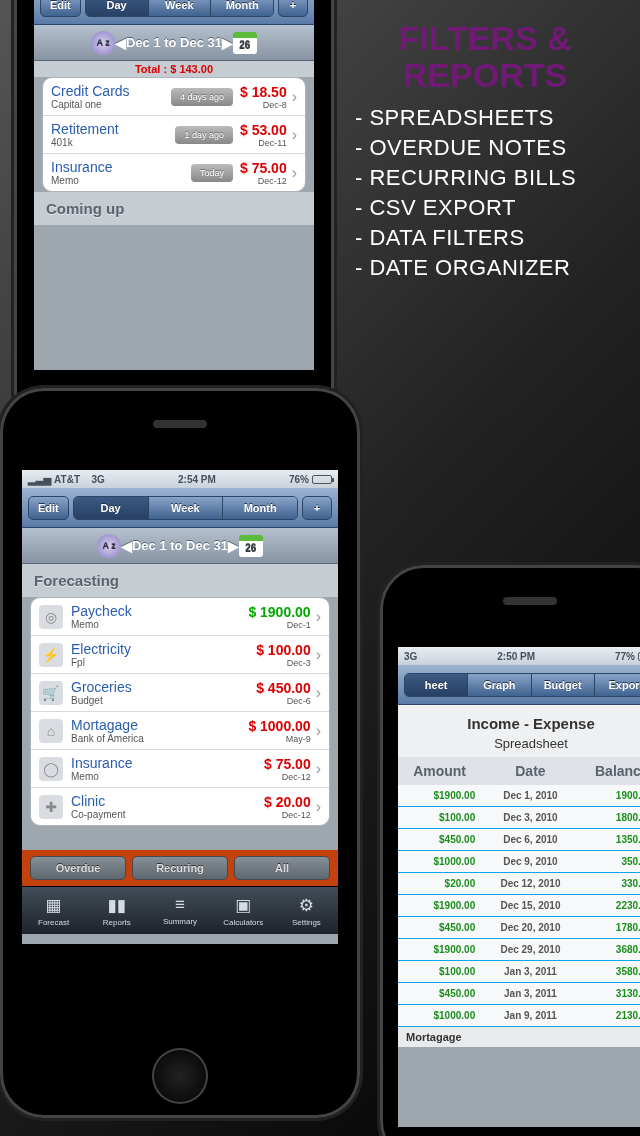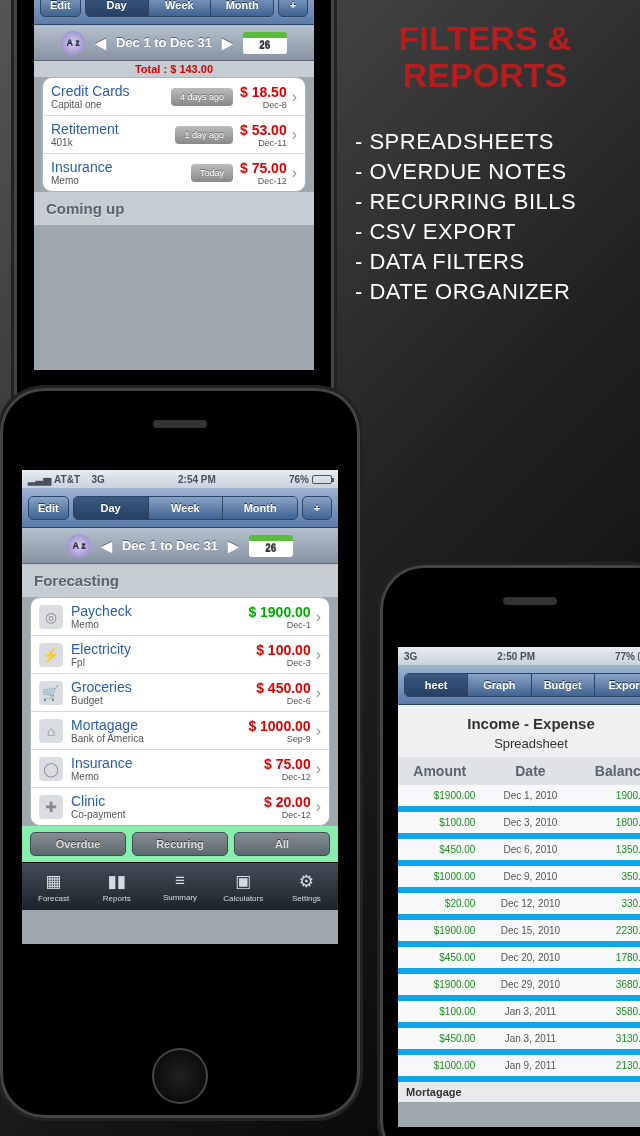--- a/index.html
+++ b/index.html
@@ -3,21 +3,21 @@
 <meta charset="utf-8">
 <style>
 * { box-sizing: border-box; margin: 0; padding: 0; }
 body {
   width: 640px; height: 1136px;
   background: linear-gradient(135deg, #555 0%, #222 50%, #000 100%);
   font-family: "Helvetica Neue", Arial, sans-serif;
   position: relative; overflow: hidden;
 }
 .promo { position: absolute; top: 20px; right: 25px; width: 260px; color: #fff; }
-.promo h1 { color: #b91c1c; font-size: 34px; font-weight: 700; text-align: center; line-height: 1.1; margin-bottom: 34px; }
+.promo h1 { color: #701a75; font-size: 34px; font-weight: 700; text-align: center; line-height: 1.1; margin-bottom: 10px; }
 .promo .feat { font-size: 22px; font-weight: 400; margin: 4px 0; letter-spacing: 0.5px; }
 
 
 .phone {
   position: absolute;
   background: #000;
   border-radius: 44px;
   box-shadow: 0 0 0 3px #222, inset 0 0 0 3px #444;
 }
 .phone .earpiece { position:absolute; top:32px; left:50%; transform:translateX(-50%); width:54px; height:8px; background:#333; border-radius:4px; }
@@ -33,24 +33,24 @@
 #phone3 .screen { top:82px; left:18px; width:266px; height:480px; }
 
 
 .toolbar { height:40px; background:linear-gradient(#9db3d1,#5a7ba8); border-bottom:1px solid #2c4466; display:flex; align-items:center; padding:0 6px; gap:4px; }
 .btn { background:linear-gradient(#89a3c8,#3f628f); border:1px solid #2c4466; border-radius:5px; color:#fff; font-size:11px; font-weight:bold; padding:5px 9px; text-shadow:0 -1px 0 #234; }
 .seg { display:flex; flex:1; border:1px solid #2c4466; border-radius:5px; overflow:hidden; }
 .seg > div { flex:1; text-align:center; background:linear-gradient(#89a3c8,#3f628f); color:#fff; font-size:11px; font-weight:bold; padding:5px 0; border-right:1px solid #2c4466; text-shadow:0 -1px 0 #234; }
 .seg > div:last-child { border-right:none; }
 .seg > div.active { background:linear-gradient(#3d5a82,#274064); }
 .plusbtn { width:30px; text-align:center; }
-.subbar { height:36px; background:linear-gradient(#b6c1cf,#8893a3); border-bottom:1px solid #5b6574; display:flex; align-items:center; justify-content:center; gap:10px; color:#fff; font-size:13px; font-weight:bold; text-shadow:0 -1px 0 #567; position:relative; padding:0 6px;}
+.subbar { height:36px; background:linear-gradient(#b6c1cf,#8893a3); border-bottom:1px solid #5b6574; display:flex; align-items:center; justify-content:center; gap:0; color:#fff; font-size:13px; font-weight:bold; text-shadow:0 -1px 0 #567; position:relative; padding:0 6px;}
 .subbar .circle { width:24px; height:24px; border-radius:50%; background:radial-gradient(#d7d1ed,#8b7cc4); font-size:9px; display:flex; align-items:center; justify-content:center; color:#334; font-weight:bold; }
 .subbar .arrow { color:#fff; font-size:14px; }
-.subbar .cal { width:44px; height:22px; background:#fff; border-radius:3px; border-top:6px solid #5cbb3a; font-size:10px; color:#333; display:flex; align-items:center; justify-content:center; font-weight:bold; }
+.subbar .cal { width:24px; height:22px; background:#fff; border-radius:3px; border-top:6px solid #5cbb3a; font-size:10px; color:#333; display:flex; align-items:center; justify-content:center; font-weight:bold; }
 .total { text-align:center; color:#d00; font-size:11px; font-weight:bold; padding:2px 0; background:#c5ccd2;}
 .section-h { color:#5b636d; font-size:15px; font-weight:bold; padding:8px 12px; text-shadow:0 1px 0 #e1e7ec; background:#c5ccd2;}
 .list { background:#fff; margin:0 8px; border-radius:10px; border:1px solid #aeb4bb; overflow:hidden;}
 .row { display:flex; align-items:center; padding:5px 8px; border-bottom:1px solid #d6dade; position:relative; }
 .row:last-child { border-bottom:none; }
 .row .icon { width:24px; height:24px; background:#d9dde1; border-radius:4px; margin-right:8px; display:flex; align-items:center; justify-content:center; font-size:14px; color:#888;}
 .row .info { flex:1; }
 .row .title { color:#2a5db0; font-size:14px; }
 .row .sub { color:#555; font-size:10px; }
 .row .badge { background:linear-gradient(#bbb,#888); color:#fff; font-size:9px; padding:4px 9px; border-radius:4px; margin:0 7px; white-space:nowrap; text-shadow:0 -1px 0 #666;}
@@ -61,31 +61,31 @@
 .row .amt .date { font-size:9px; color:#555; }
 .row .chev { color:#999; font-size:16px; margin-left:5px; }
 
 .statusbar { height:18px; background:linear-gradient(#e8edf2,#c9d1da); display:flex; align-items:center; justify-content:space-between; padding:0 6px; font-size:10px; font-weight:bold; color:#45505c; }
 .statusbar .sig { display:flex; align-items:center; gap:3px;}
 .statusbar .batt { display:flex; align-items:center; gap:3px;}
 .statusbar .batt .bicon { width:20px; height:9px; border:1px solid #555; border-radius:2px; position:relative; }
 .statusbar .batt .bicon::after{content:"";position:absolute;right:-3px;top:2px;width:2px;height:4px;background:#555;}
 .statusbar .batt .bicon .fill{height:100%;background:#5cbb3a;}
 
-.bottomseg { background:#86efac; padding:6px 8px; display:flex; gap:6px; }
+.bottomseg { background:#c2410c; padding:6px 8px; display:flex; gap:6px;margin-top:24px; }
 .bottomseg .b { flex:1; background:linear-gradient(#868e96,#5e666e); border:1px solid #434a51; border-radius:5px; color:#ddd; font-size:11px; text-align:center; padding:5px 0; font-weight:bold; text-shadow:0 -1px 0 #333;}
 .tabbar { height:48px; background:linear-gradient(#434c57,#1d232b); display:flex; border-top:1px solid #000;}
 .tabbar .tab { flex:1; display:flex; flex-direction:column; align-items:center; justify-content:center; color:#d4dbe2; font-size:8px; gap:2px;}
 .tabbar .tab .ticon { font-size:17px; }
 
 .sheet-h { text-align:center; font-size:15px; font-weight:bold; padding:10px 0 4px; color:#333; background:#eef0f2; }
 .sheet-sub { text-align:center; font-size:13px; color:#333; background:#eef0f2; padding-bottom:6px;}
 table.sheet { width:100%; border-collapse:collapse; font-size:10px; background:#f7f8f9;}
 table.sheet th { background:#dfe3e7; color:#5b636d; font-weight:bold; padding:6px 4px; text-align:center; font-size:14px;}
-table.sheet td { padding:5px 6px; border-bottom:6px solid #0ea5e9; color:#333;}
+table.sheet td { padding:5px 6px; border-bottom:1px solid #0ea5e9; color:#333;font-weight:bold;}
 table.sheet td:nth-child(1){color:#1a8f1a; text-align:right;}
 table.sheet td:nth-child(2){color:#555; text-align:center;}
 table.sheet td:nth-child(3){color:#1a8f1a; text-align:right; padding-right:12px;}
 </style>
 </head>
 <body>
 
 <div class="promo">
   <h1><span>FILTERS &amp;</span><br><span>REPORTS</span></h1>
   <div id="promo-feats">
@@ -226,21 +226,21 @@
           <div class="chev">›</div>
         </div>
         <div class="row">
           <div class="icon">⌂</div>
           <div class="info">
             <div class="title">Mortagage</div>
             <div class="sub">Bank of America</div>
           </div>
           <div class="amt">
             <div class="val red">$ 1000.00</div>
-            <div class="date">Sep-9</div>
+            <div class="date">May-9</div>
           </div>
           <div class="chev">›</div>
         </div>
         <div class="row">
           <div class="icon">◯</div>
           <div class="info">
             <div class="title">Insurance</div>
             <div class="sub">Memo</div>
           </div>
           <div class="amt">

